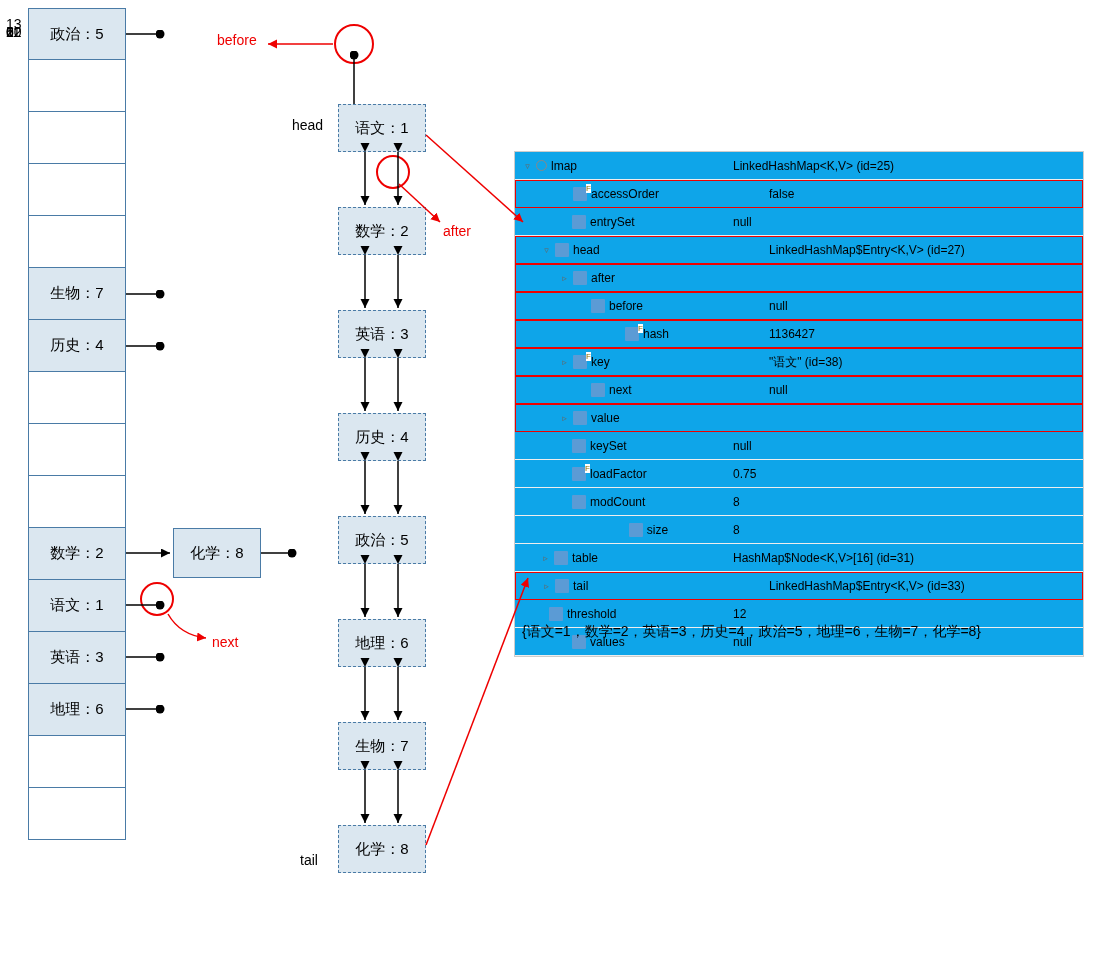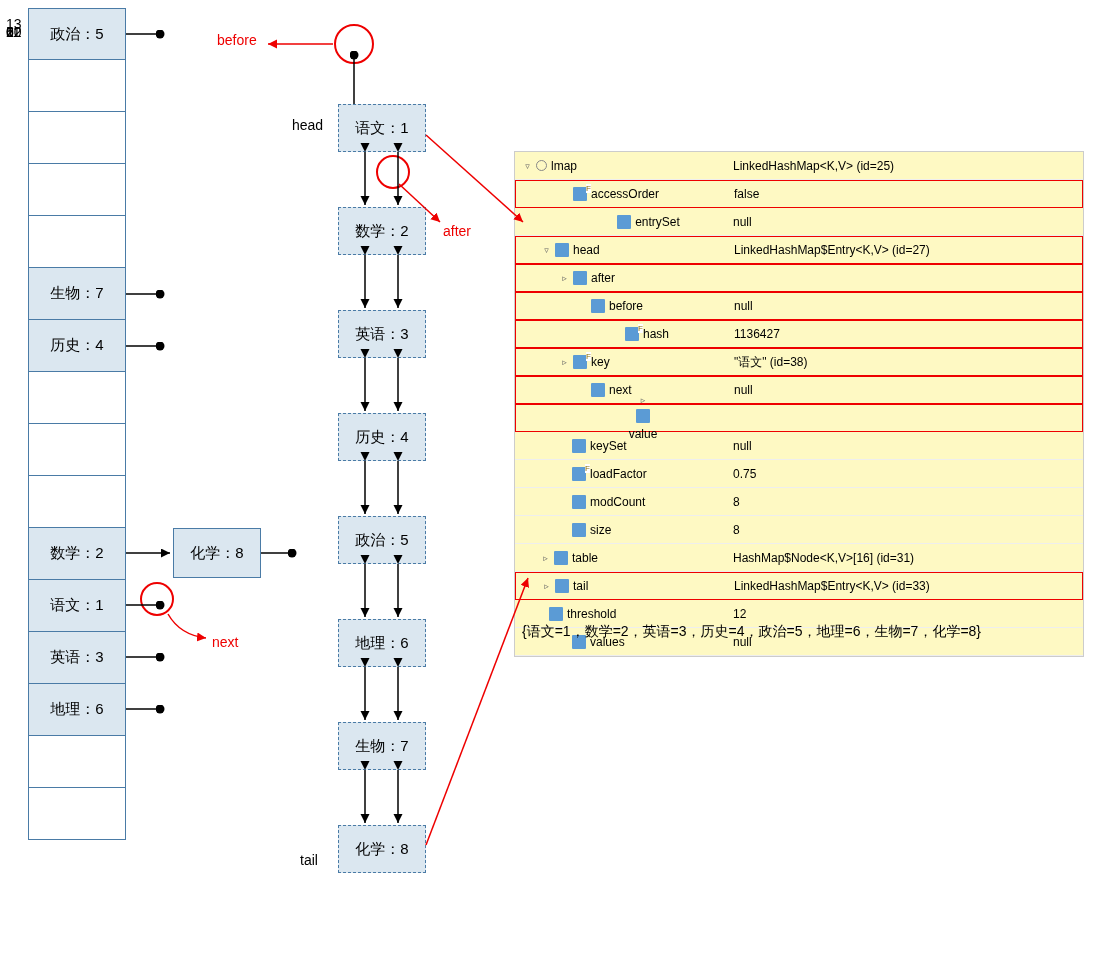--- a/index.html
+++ b/index.html
@@ -14,32 +14,32 @@
 .idx-label { position: absolute; left: -22px; font-size: 14px; color: #000; }
 
 
 .chain-node { position: absolute; width: 88px; height: 50px; border: 1.5px solid #4a7ba6; background: #dbe7f0; display: flex; align-items: center; justify-content: center; font-size: 15px; }
 
 
 .ll-node { position: absolute; width: 88px; height: 48px; border: 1.5px dashed #4a7ba6; background: #dbe7f0; display: flex; align-items: center; justify-content: center; font-size: 15px; }
 .ll-label { position: absolute; font-size: 14px; }
 
 
-.debugger { position: absolute; left: 514px; top: 151px; width: 570px; border: 1px solid #ccc; background: #fef9c3; }
+.debugger { position: absolute; left: 514px; top: 151px; width: 570px; border: 1px solid #ccc; background: #0ea5e9; }
 .dbg-row { display: flex; height: 28px; align-items: center; border-bottom: 1px solid #eee; font-size: 12px; }
 .dbg-cell-name { width: 210px; padding-left: 8px; display: flex; align-items: center; gap: 4px; }
 .dbg-cell-val { flex: 1; padding-left: 8px; }
 .tri { width: 9px; height: 9px; display: inline-flex; align-items: center; justify-content: center; font-size: 9px; color: #666; }
 .tri-open::before { content: "▿"; }
 .tri-closed::before { content: "▹"; }
 .tri-blank { width: 9px; display: inline-block; }
 .ficon { width: 14px; height: 14px; background: #5b9bd5; display: inline-block; border-radius: 1px; position: relative; }
 .ficon.final::after { content: "F"; position: absolute; top: -3px; right: -4px; font-size: 8px; color: #8a6d00; background: #fff; }
 .cicon { width: 11px; height: 11px; border: 1px solid #888; border-radius: 50%; display: inline-block; }
-.redbox { border: 1.5px solid #e00; }
+.redbox { border: 1.5px solid #e00; gap: 35px; }
 
 .map-string { position: absolute; left: 522px; top: 623px; font-size: 14px; }
 
 .red-circle { position: absolute; border: 2px solid #e00; border-radius: 50%; }
 .red-text { position: absolute; color: #e00; font-size: 14px; }
 
 svg.overlay { position: absolute; left: 0; top: 0; width: 1106px; height: 978px; pointer-events: none; }
 </style>
 </head>
 <body>
@@ -139,21 +139,21 @@
     <div id="dbg-rows">
         <div class="dbg-row redbox">
           <div class="dbg-cell-name" style="padding-left: 44px;">
             <span class="tri-blank"></span>
             <span class="ficon final"></span>
             <span>accessOrder</span>
           </div>
           <div class="dbg-cell-val">false</div>
         </div>
         <div class="dbg-row">
-          <div class="dbg-cell-name" style="padding-left: 44px; justify-content: center;">
+          <div class="dbg-cell-name" style="padding-left: 44px;">
             <span class="tri-blank"></span>
             <span class="ficon"></span>
             <span>entrySet</span>
           </div>
           <div class="dbg-cell-val">null</div>
         </div>
         <div class="dbg-row redbox">
           <div class="dbg-cell-name" style="padding-left: 26px;">
             <span class="tri tri-open"></span>
             <span class="ficon"></span>
@@ -194,21 +194,21 @@
         </div>
         <div class="dbg-row redbox">
           <div class="dbg-cell-name" style="padding-left: 62px;">
             <span class="tri-blank"></span>
             <span class="ficon"></span>
             <span>next</span>
           </div>
           <div class="dbg-cell-val">null</div>
         </div>
         <div class="dbg-row redbox">
-          <div class="dbg-cell-name" style="padding-left: 44px; flex-direction: column;">
+          <div class="dbg-cell-name" style="padding-left: 44px;">
             <span class="tri tri-closed"></span>
             <span class="ficon"></span>
             <span>value</span>
           </div>
         </div>
         <div class="dbg-row">
           <div class="dbg-cell-name" style="padding-left: 44px;">
             <span class="tri-blank"></span>
             <span class="ficon"></span>
             <span>keySet</span>
@@ -225,21 +225,21 @@
         </div>
         <div class="dbg-row">
           <div class="dbg-cell-name" style="padding-left: 44px;">
             <span class="tri-blank"></span>
             <span class="ficon"></span>
             <span>modCount</span>
           </div>
           <div class="dbg-cell-val">8</div>
         </div>
         <div class="dbg-row">
-          <div class="dbg-cell-name" style="padding-left: 44px;">
+          <div class="dbg-cell-name" style="padding-left: 44px; justify-content: center;">
             <span class="tri-blank"></span>
             <span class="ficon"></span>
             <span>size</span>
           </div>
           <div class="dbg-cell-val">8</div>
         </div>
         <div class="dbg-row">
           <div class="dbg-cell-name" style="padding-left: 26px;">
             <span class="tri tri-closed"></span>
             <span class="ficon"></span>

